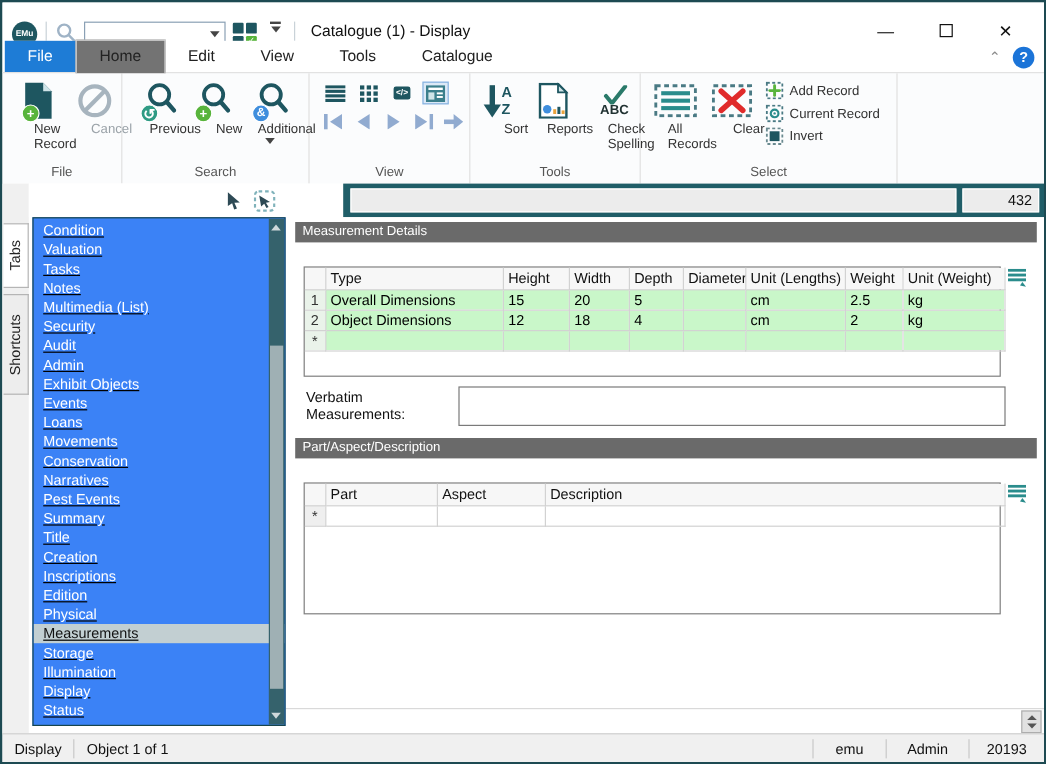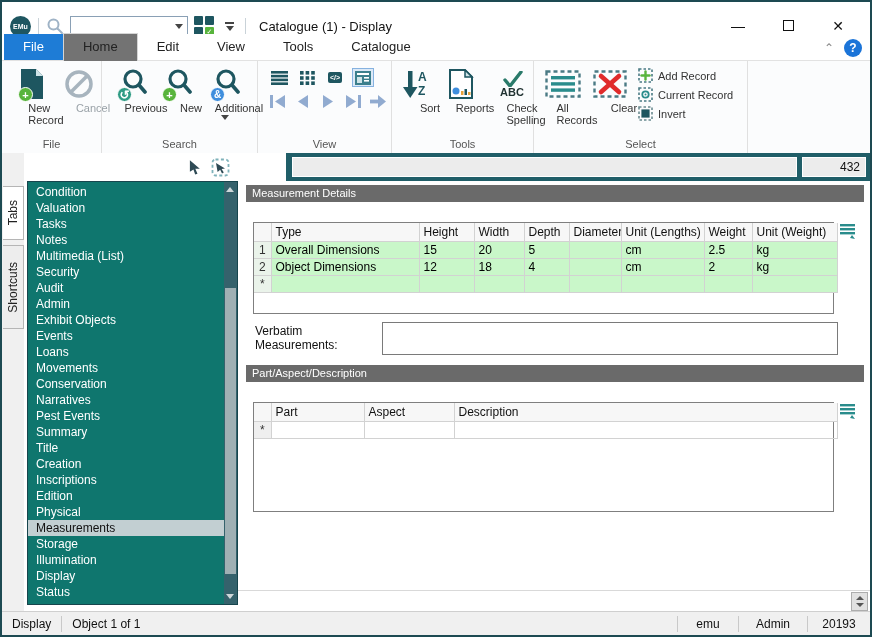--- a/index.html
+++ b/index.html
@@ -1,20 +1,20 @@
 <!DOCTYPE html>
 <html><head>
 <meta charset="utf-8">
 <style>
   * { margin:0; padding:0; box-sizing:border-box; }
   html,body { width:872px; height:637px; font-family:"Liberation Sans", sans-serif; background:#fff; }
   .window { width:872px; height:637px; border:2px solid #1d4a52; display:flex; flex-direction:column; background:#fff; overflow:hidden; }
 
   
-  .titlebar { height:32px; display:flex; align-items:center; padding:16px 6px 0 8px; background:#fff; flex:0 0 auto; }
+  .titlebar { height:32px; display:flex; align-items:flex-start; padding:16px 6px 0 8px; background:#fff; flex:0 0 auto; }
   .logo { width:21px; height:21px; border-radius:50%; background:#1e5660; color:#fff; font-size:7px; font-weight:bold; display:flex; align-items:center; justify-content:center; }
   .tb-sep { width:1px; height:16px; background:#c9d2d8; margin:0 7px; }
   .mag-icon svg { display:block; }
   .qcombo { width:118px; height:20px; border:1px solid #8aa0b5; background:#fff; display:flex; align-items:center; justify-content:flex-end; padding-right:4px; margin-left:6px; }
   .caret { width:0; height:0; border-left:4px solid transparent; border-right:4px solid transparent; border-top:5px solid #444; }
   .gridbtn { width:24px; height:22px; margin-left:5px; display:grid; grid-template-columns:9px 9px; grid-template-rows:9px 9px; gap:2px; padding:1px; }
   .gridbtn span { background:#1e5660; border-radius:1px; }
   .gridbtn .grn { background:#58b43c; color:#fff; font-size:7px; line-height:9px; text-align:center; }
   .splitdrop { display:flex; flex-direction:column; align-items:center; margin:0 4px 0 8px; gap:2px; }
   .splitdrop .bar { width:9px; height:2px; background:#444; }
@@ -62,21 +62,21 @@
   
   .content { flex:1 1 auto; display:flex; background:#fff; min-height:0; }
   .rail { width:22px; background:#f0f0f0; padding-top:33px; display:flex; flex-direction:column; align-items:flex-end; flex:0 0 auto; }
   .vtab { width:21px; display:flex; align-items:center; justify-content:center; border:1px solid #b5b5b5; border-left:none; margin-bottom:5px; }
   .vtab span { writing-mode:vertical-rl; transform:rotate(180deg); font-size:12px; color:#222; padding:2px 0; }
   .vtab.selected { background:#fff; height:54px; }
   .vtab.unselected { background:#ededed; height:84px; }
 
   .sidecol { width:214px; display:flex; flex-direction:column; flex:0 0 auto; }
   .side-top { height:28px; display:flex; align-items:center; justify-content:flex-end; gap:8px; padding-right:8px; background:#fff; }
-  .sidelist { height:424px; margin-left:3px; background:#0f766e; position:relative; padding-top:2px; overflow:hidden; border:1px solid #17454d; }
+  .sidelist { height:424px; margin-left:3px; background:#3b82f6; position:relative; padding-top:2px; overflow:hidden; border:1px solid #17454d;text-decoration:underline; }
   .sitem { height:16px; line-height:16px; font-size:12px; color:#fff; padding-left:8px; white-space:nowrap; }
   .sitem.sel { background:#c2cfd2; color:#111; }
   .sscroll { position:absolute; top:0; right:0; width:13px; height:100%; background:#35626c; }
   .sarrow { position:absolute; left:2px; width:0; height:0; border-left:4px solid transparent; border-right:4px solid transparent; }
   .sarrow.up { top:5px; border-bottom:5px solid #cfd8da; }
   .sarrow.down { bottom:5px; border-top:5px solid #cfd8da; }
   .sthumb { position:absolute; left:1px; width:11px; top:25%; height:68%; background:#9fb0b4; }
 
   .maincol { flex:1 1 auto; display:flex; flex-direction:column; min-width:0; }
   .tealstrip { height:28px; background:#205e68; display:flex; align-items:center; padding:0 4px 0 6px; gap:5px; flex:0 0 auto;margin-left:48px; }

